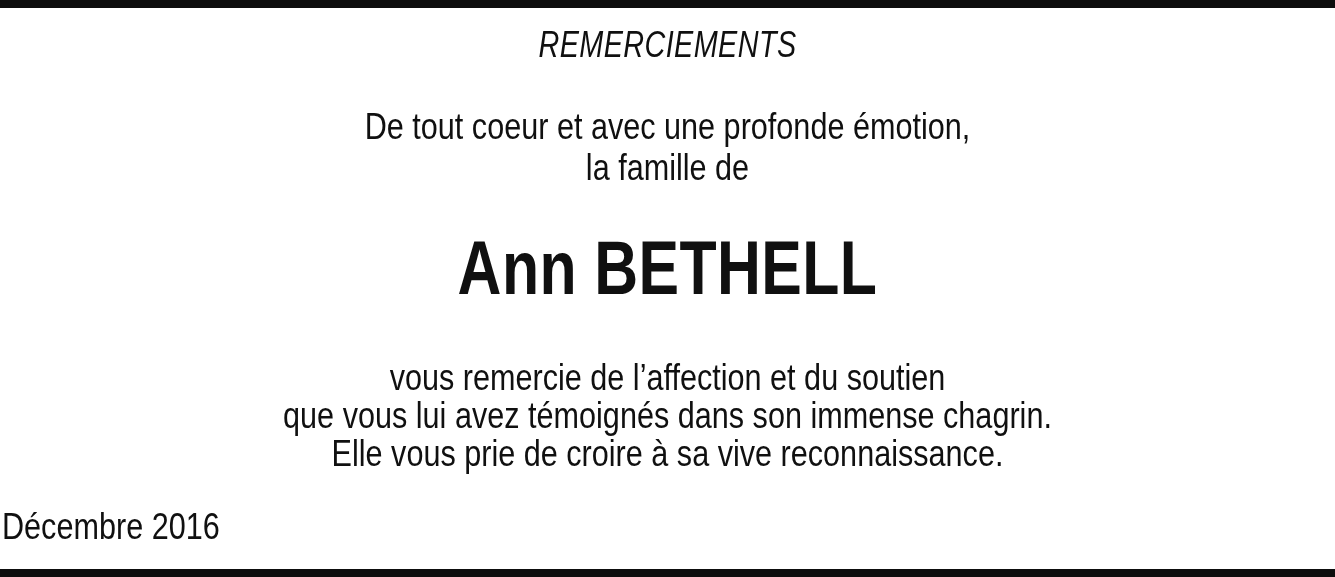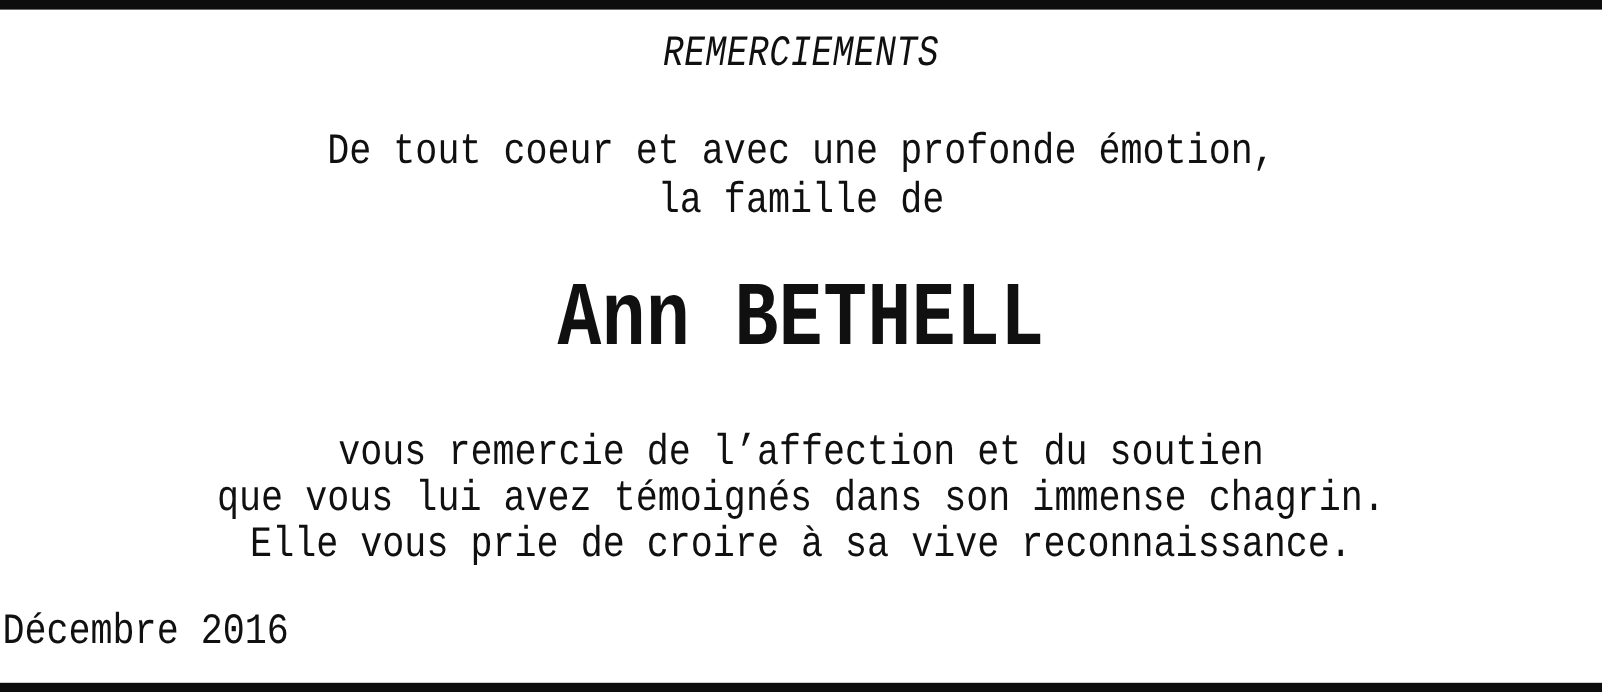--- a/index.html
+++ b/index.html
@@ -6,21 +6,21 @@
     margin: 0;
     padding: 0;
     background: #ffffff;
   }
   .page {
     position: relative;
     width: 1335px;
     height: 577px;
     background: #ffffff;
     overflow: hidden;
-    font-family: Liberation Mono, monospace;
+    font-family: Liberation Sans, sans-serif;
     color: #101010;
   }
   .rule {
     position: absolute;
     left: 0;
     width: 100%;
     height: 8px;
     background: #0d0d0d;
   }
   .rule-top { top: 0; }

